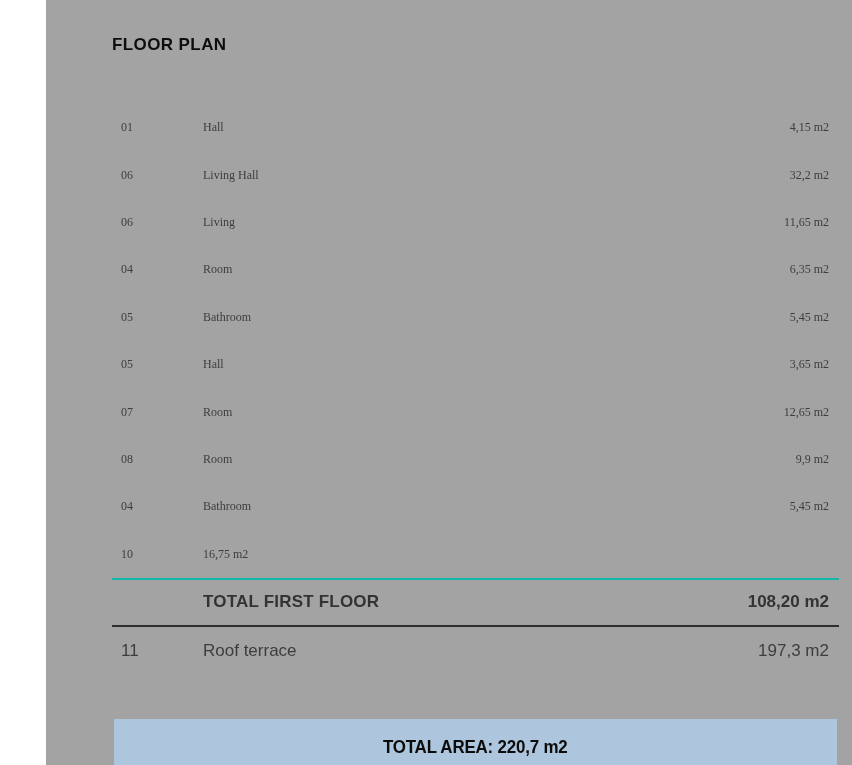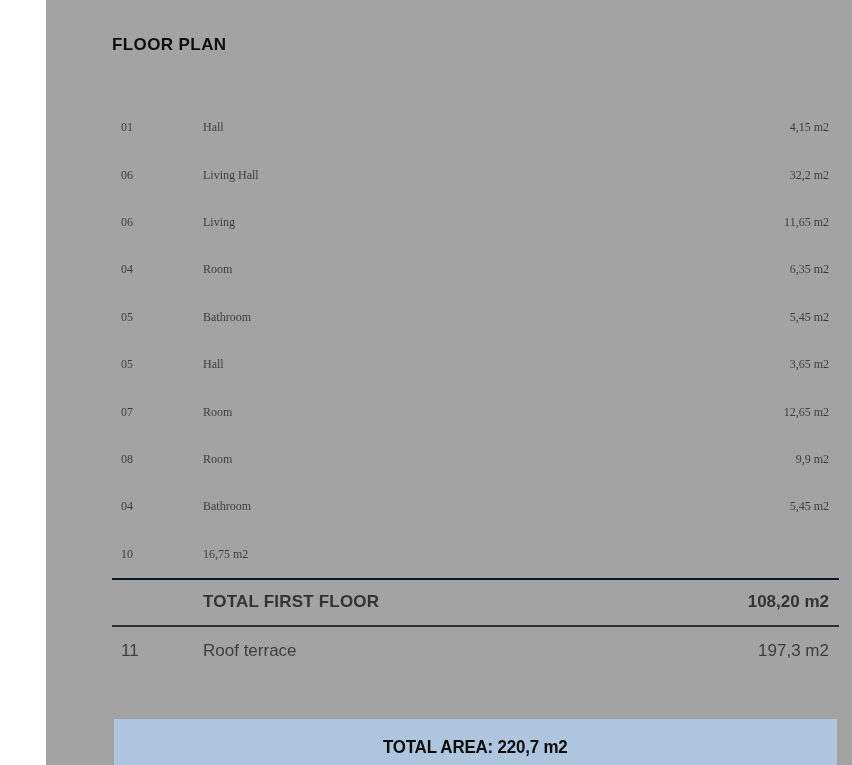--- a/index.html
+++ b/index.html
@@ -51,21 +51,21 @@
   }
   .col-area {
     flex: 0 0 auto;
     text-align: center;
     padding-right: 10px;
   }
   .subtotal-row {
     display: flex;
     align-items: center;
     height: 49px;
-    border-top: 2px solid #0f172a;
+    border-top: 2px solid #14b8a6;
     border-bottom: 2px solid #2e2e2e;
     box-sizing: border-box;
     font-size: 17px;
     font-weight: 700;
     color: #333333;
   }
   .subtotal-row .col-name { letter-spacing: 0.2px; }
   .extra-row {
     display: flex;
     align-items: center;

